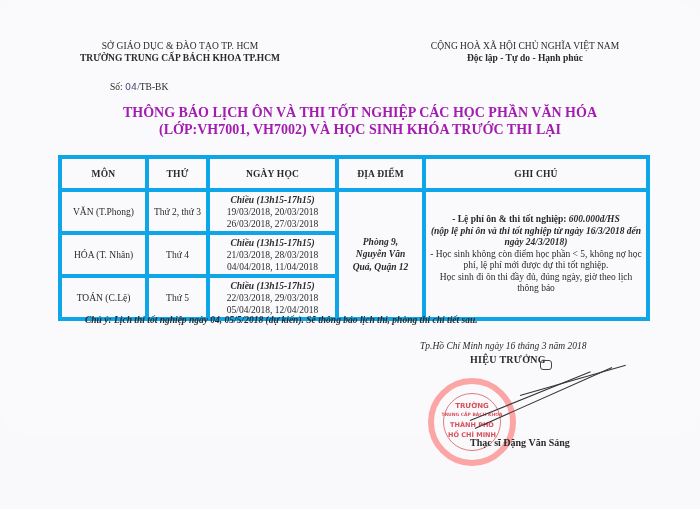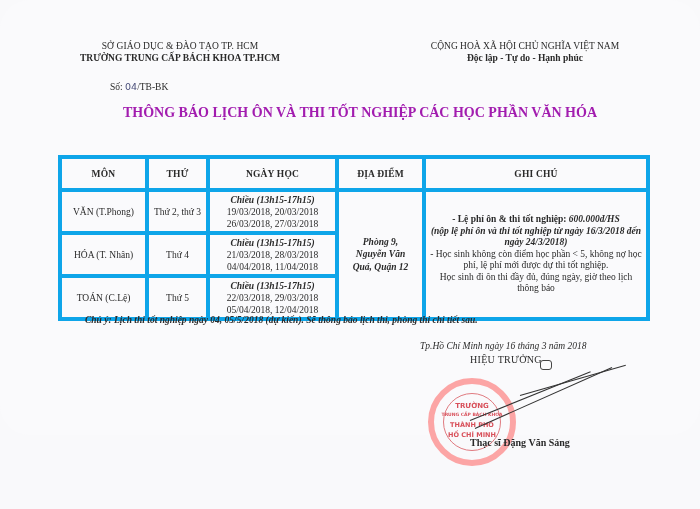--- a/index.html
+++ b/index.html
@@ -28,21 +28,21 @@
   table.sched th { height:29px; font-weight:bold; font-size:9.5px; letter-spacing:0.2px; }
   table.sched tr.r td { height:39px; }
   .it { font-style:italic; font-weight:bold; }
   td.notes { text-align:left; vertical-align:middle; padding:2px 4px !important; line-height:11.5px; }
   .note-fee { font-weight:bold; }
   .note-fee .amt { font-style:italic; }
   .note-fee-sub { font-style:italic; font-weight:bold; }
   td.place { font-style:italic; font-weight:bold; line-height:12.5px; }
   .foot { left:85px; top:315px; font-size:9.5px; font-style:italic; font-weight:bold; }
   .date { left:420px; top:341px; font-size:9.5px; font-style:italic; }
-  .role { left:470px; top:354px; font-size:10px; font-weight:normal; letter-spacing:0.3px; }
+  .role { left:470px; top:354px; font-size:10px; font-weight:bold; letter-spacing:0.3px; }
   .signer { left:470px; top:437px; font-size:10px; font-weight:bold; }
   .stamp { left:428px; top:378px; width:76px; height:76px; border:6px solid #fca5a5; border-radius:50%; color:#d8505a; }
   .stamp .inner { position:absolute; left:9px; top:9px; width:56px; height:56px; border:1px solid #e07a80; border-radius:50%; }
   .stamp .t { position:absolute; width:76px; text-align:center; font-family:"DejaVu Sans", sans-serif; font-weight:bold; }
   .sigline { position:absolute; height:1px; background:#333; transform-origin:left center; }
 </style>
 </head>
 <body>
 
 <div class="page">
@@ -57,20 +57,21 @@
     <span class="num">04</span><span>/TB-BK</span>
   </div>
 
   <div class="abs hdr-right">
     <div>CỘNG HOÀ XÃ HỘI CHỦ NGHĨA VIỆT NAM</div>
     <div class="motto">Độc lập  - Tự do - Hạnh phúc</div>
   </div>
 
   <div class="abs title">
     <div>THÔNG BÁO LỊCH ÔN VÀ THI TỐT NGHIỆP CÁC HỌC PHẦN VĂN HÓA</div>
+    <div>(LỚP:VH7001, VH7002) VÀ HỌC SINH KHÓA TRƯỚC THI LẠI</div>
   </div>
 
   <table class="sched">
     <colgroup>
       <col style="width:87px">
         <col style="width:61px">
         <col style="width:129px">
         <col style="width:87px">
         <col style="width:224px">
     </colgroup>

